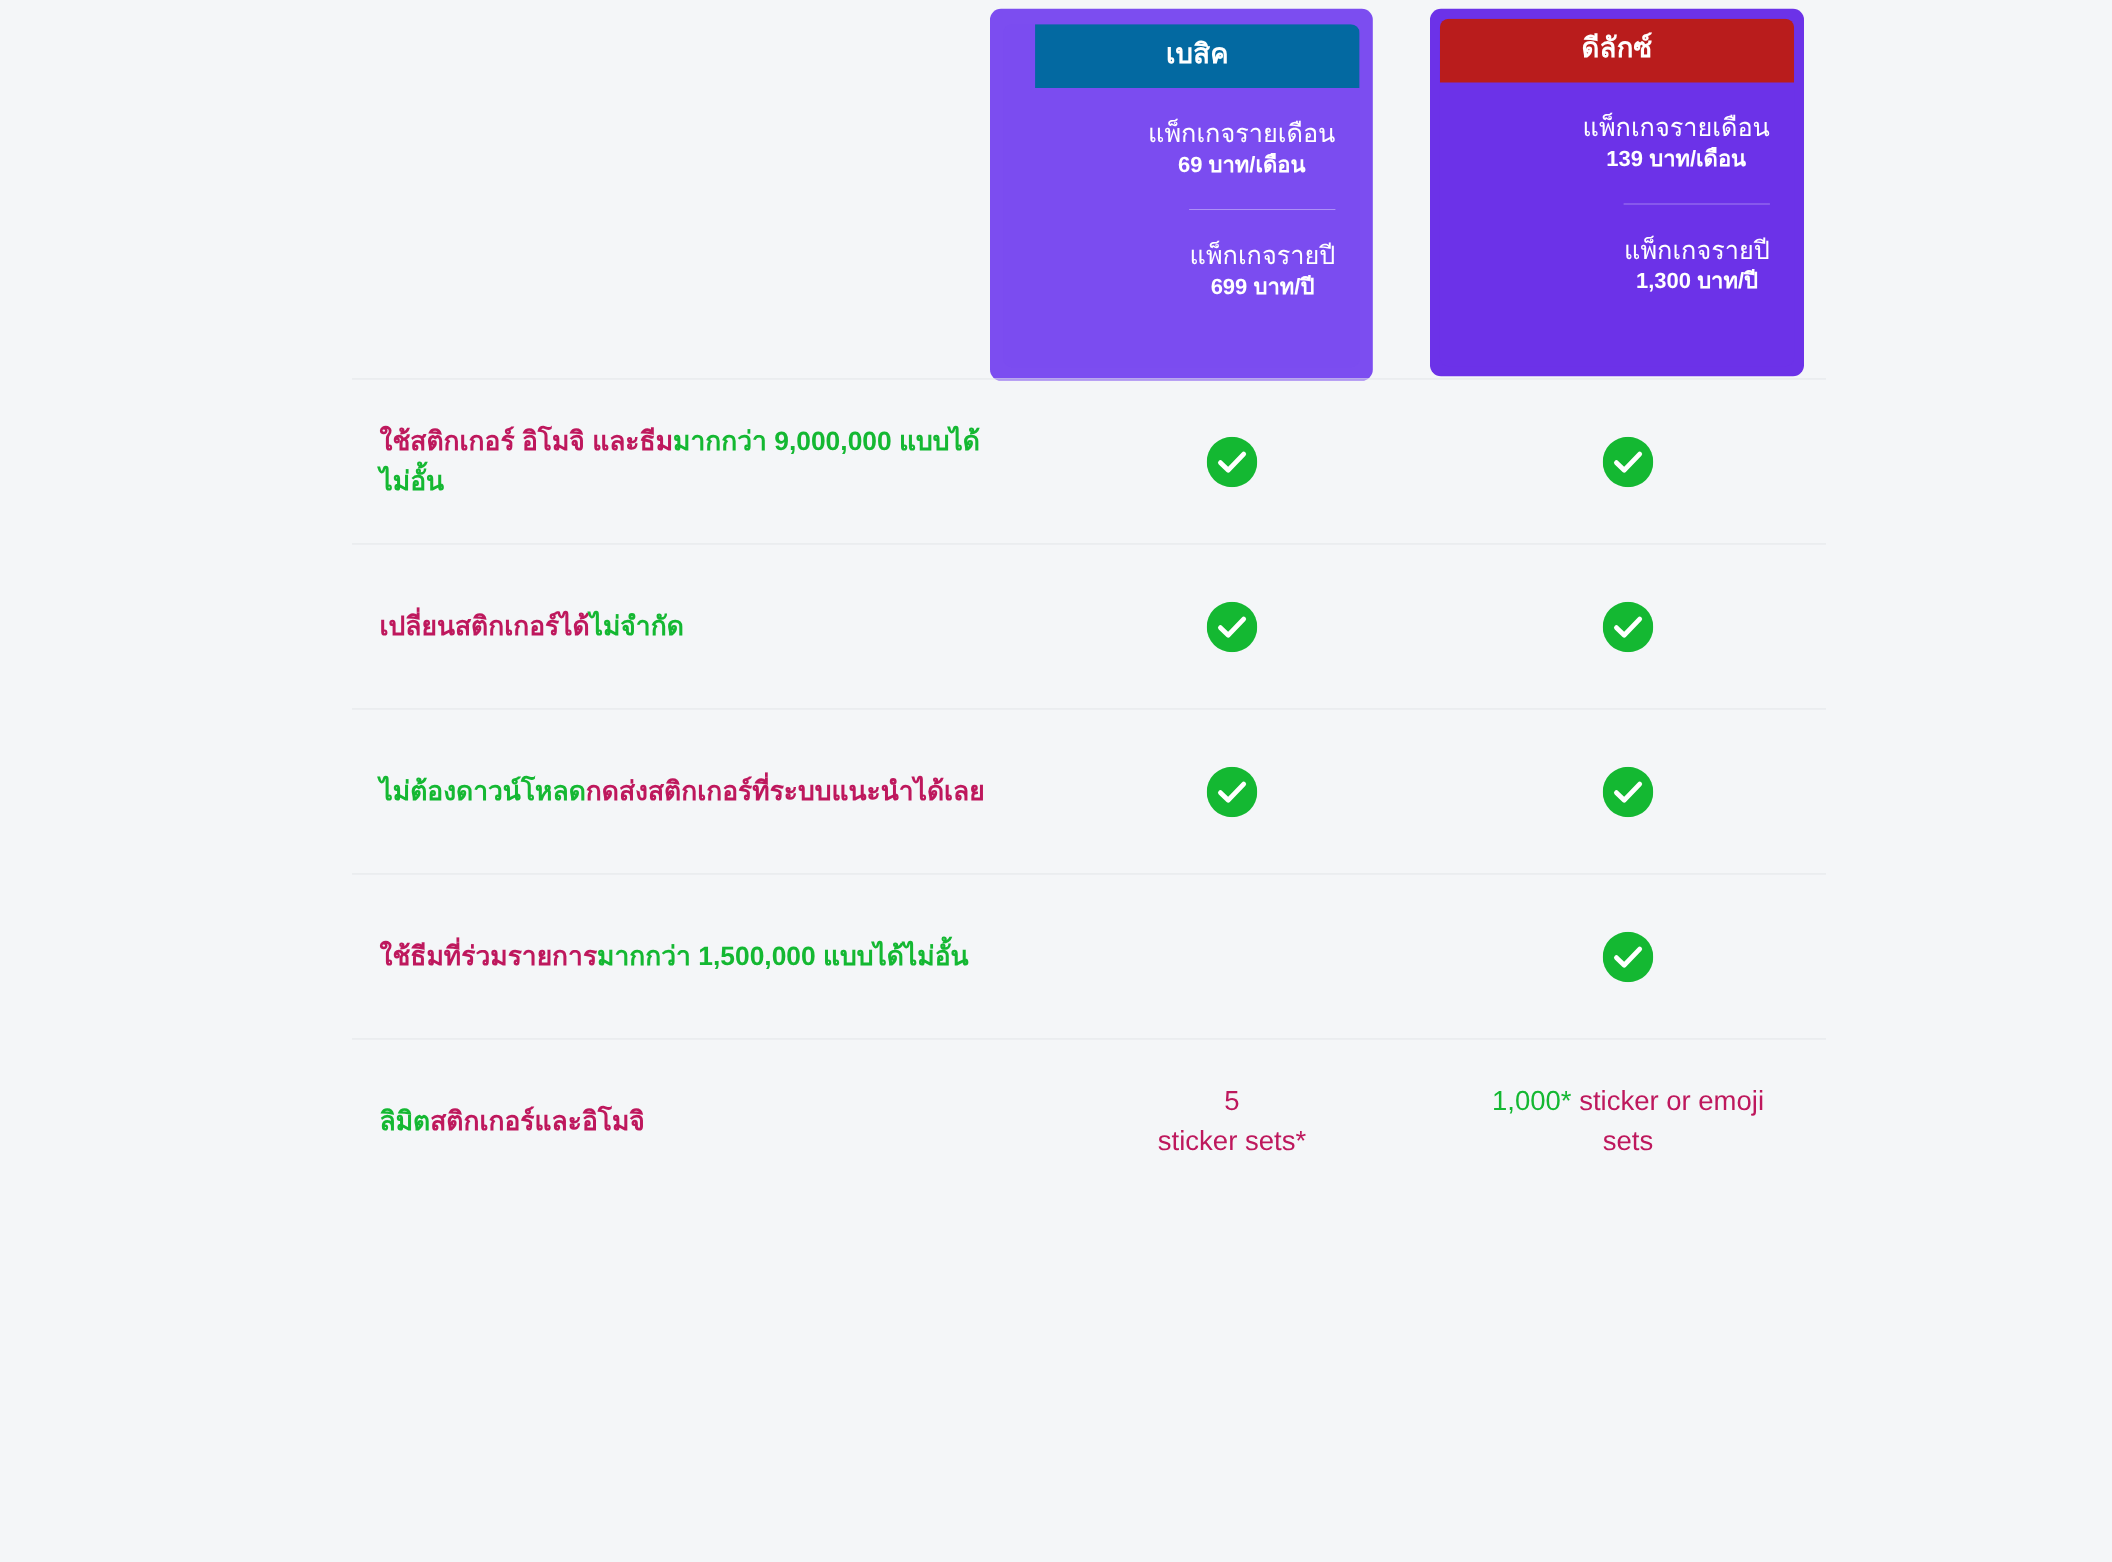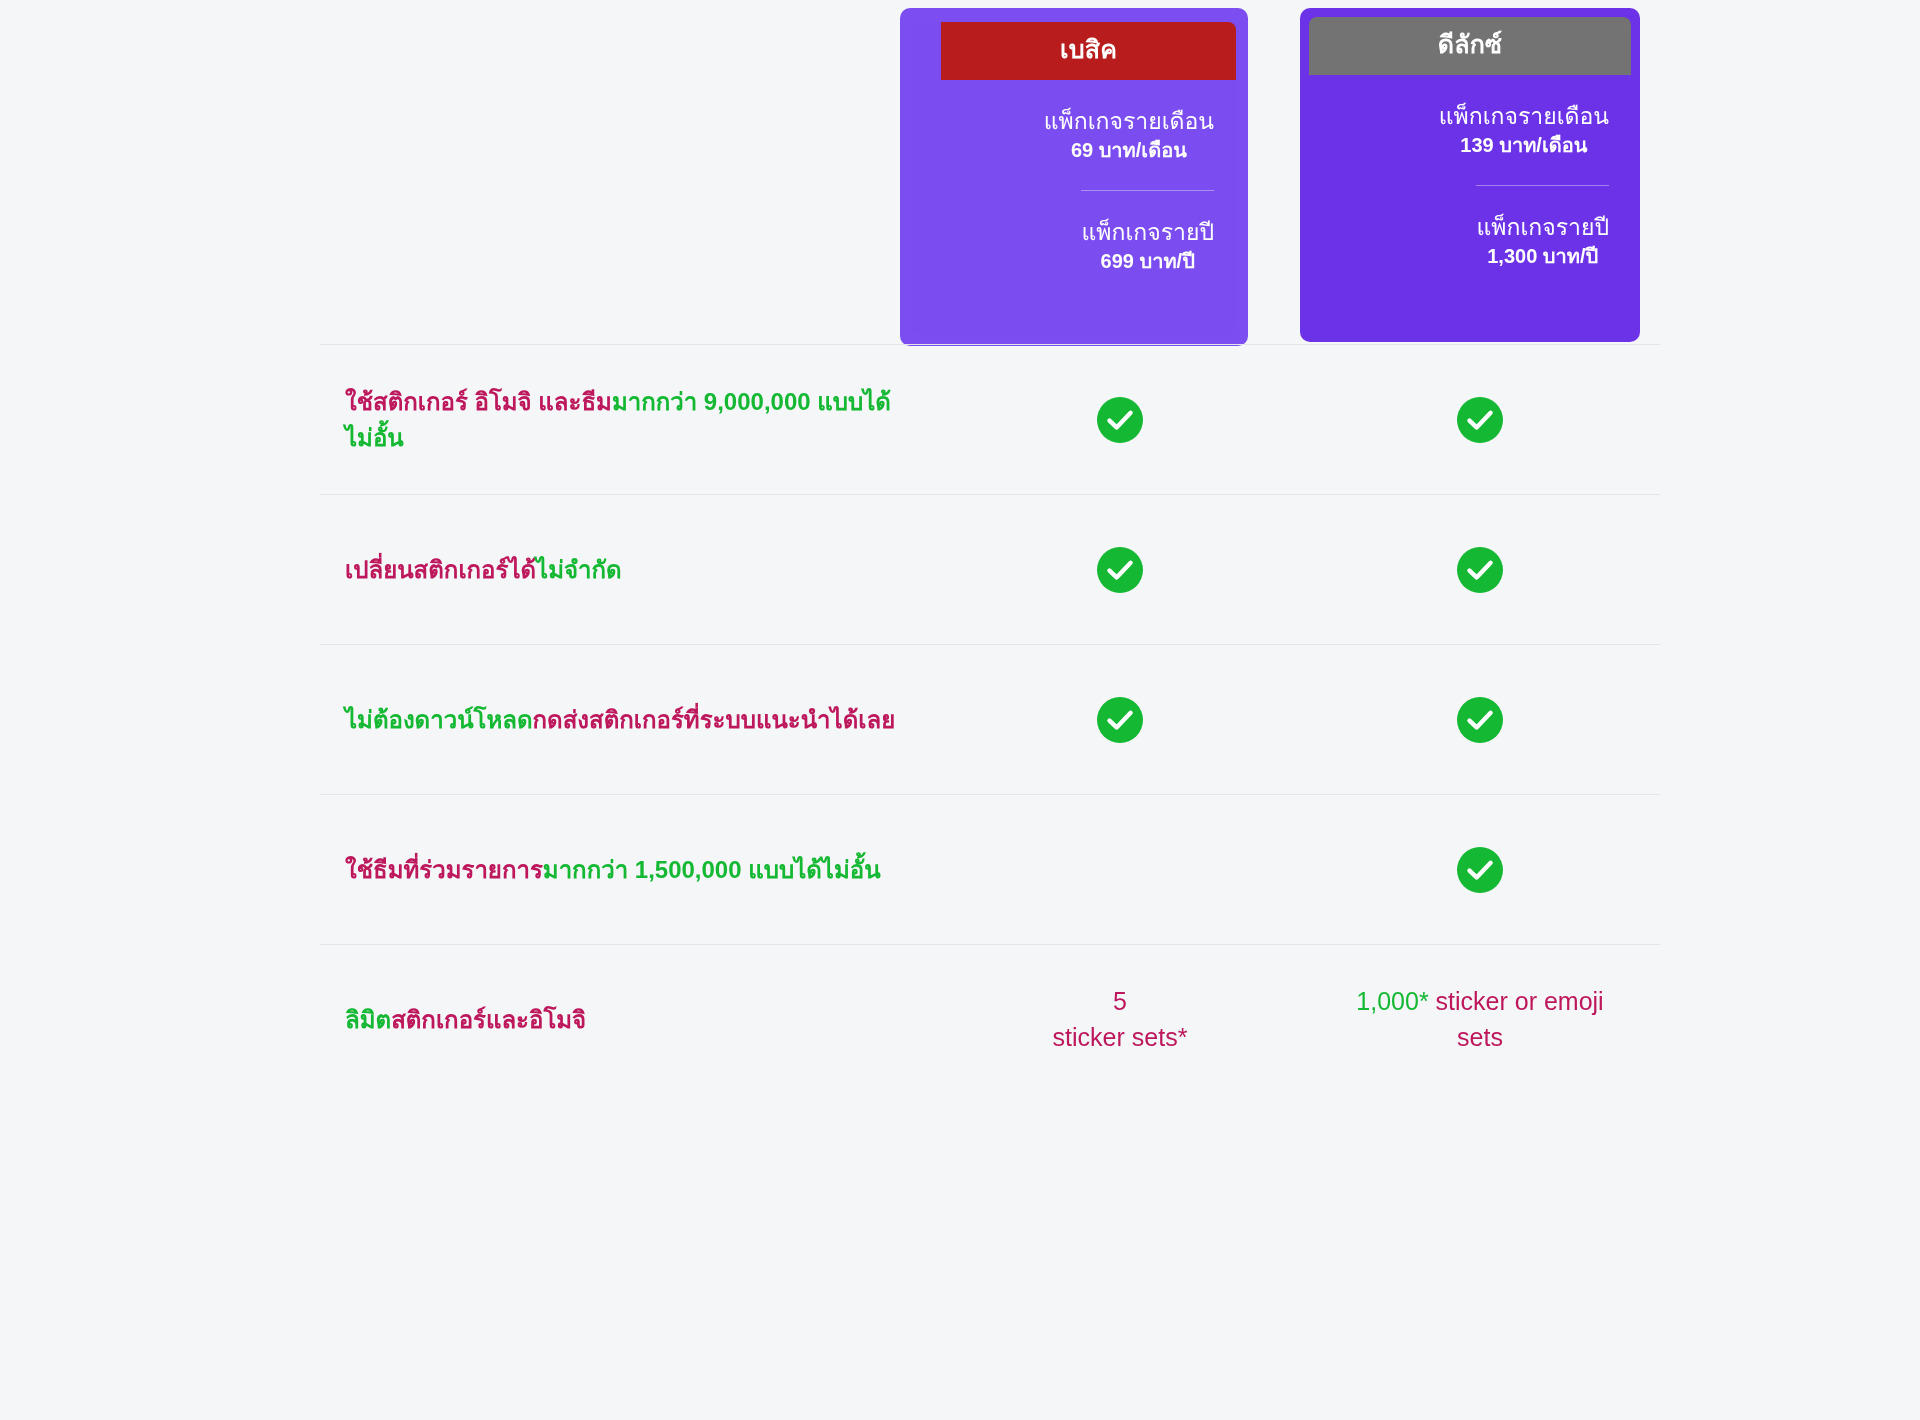--- a/index.html
+++ b/index.html
@@ -67,22 +67,22 @@
   .plan-title {
     text-align: center;
     color: #ffffff;
     font-weight: bold;
     font-size: 25px;
     letter-spacing: .2px;
     padding: 14px 0 16px 0;
     line-height: 1.1;
   }
 
-  .plan-card.basic .plan-title { background: #b91c1c; margin-left: 29px; }
-  .plan-card.deluxe .plan-title { background: #737373; }
+  .plan-card.basic .plan-title { background: #0369a1; margin-left: 29px; }
+  .plan-card.deluxe .plan-title { background: #b91c1c; }
 
   .plan-body {
     flex: 1;
     display: flex;
     flex-direction: column;
     justify-content: flex-start;
     padding: 0 22px;
     align-items: flex-end;
   }
 

